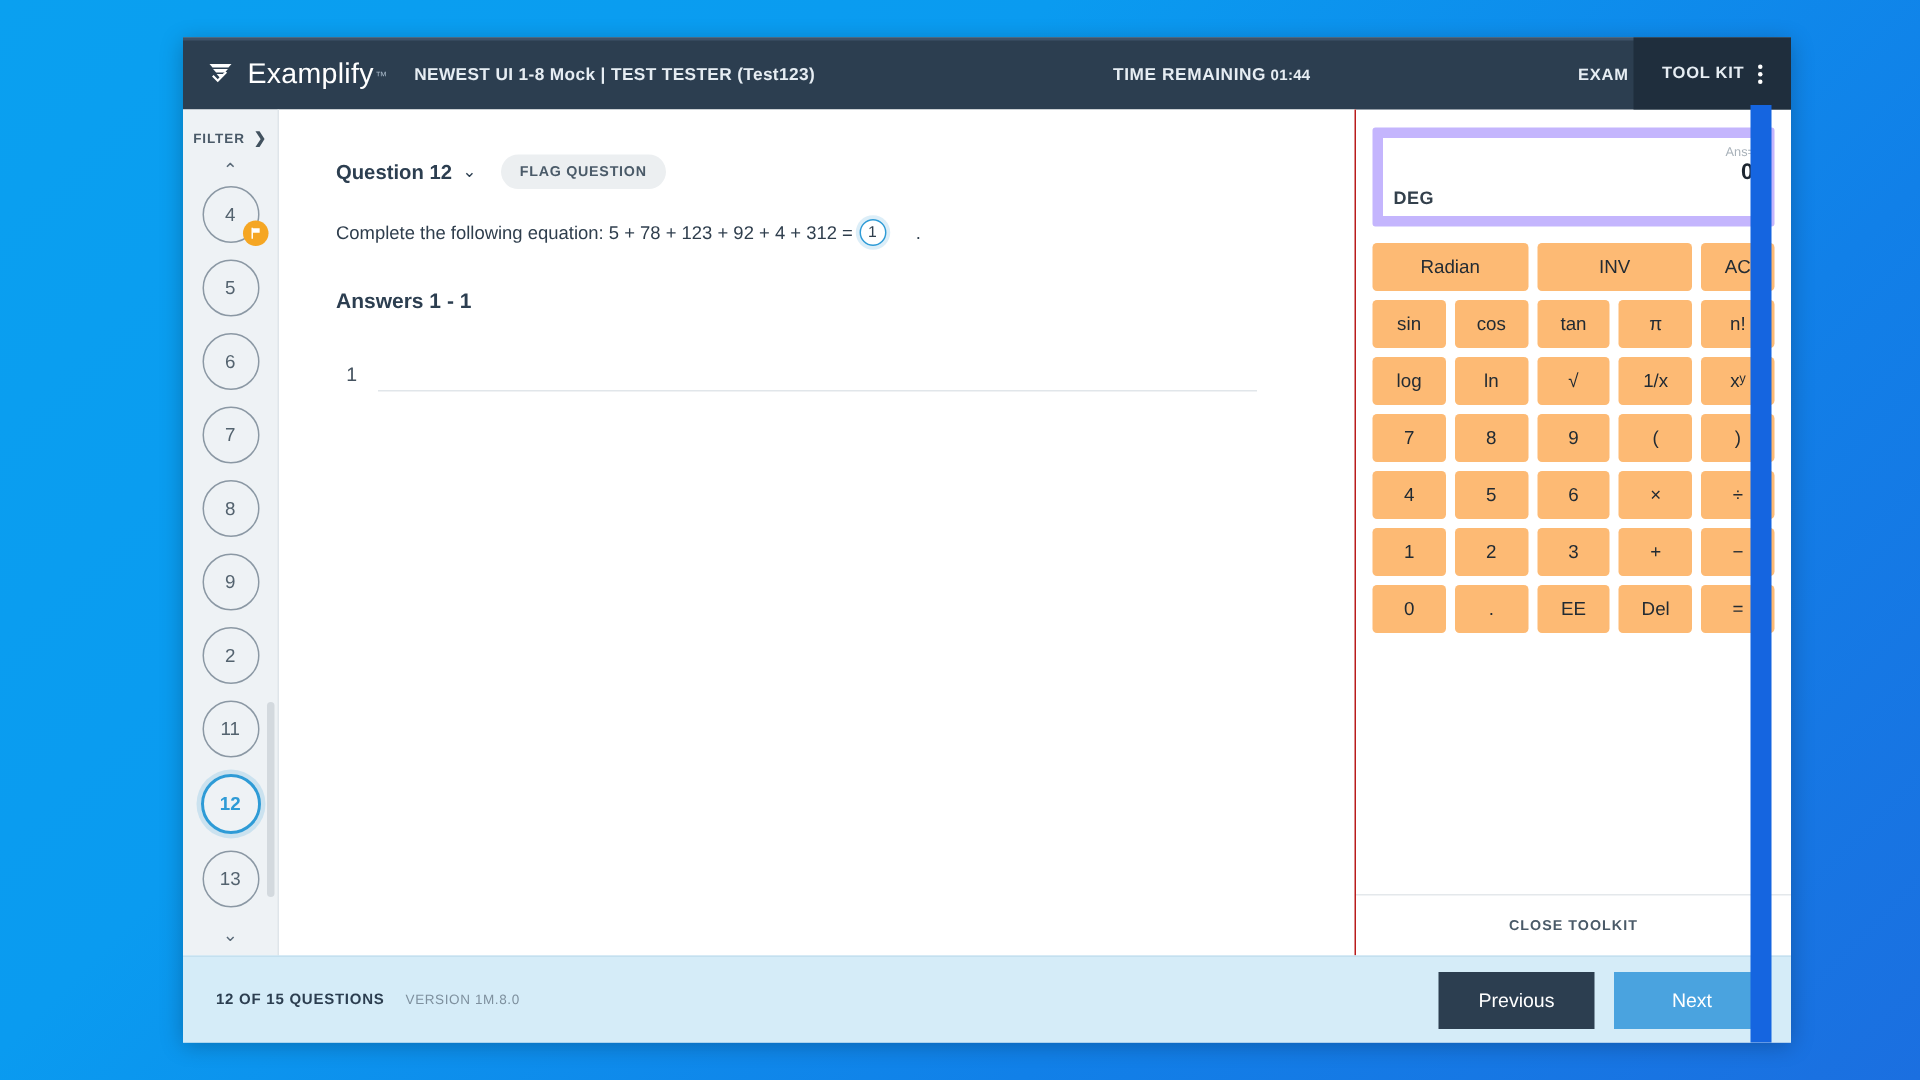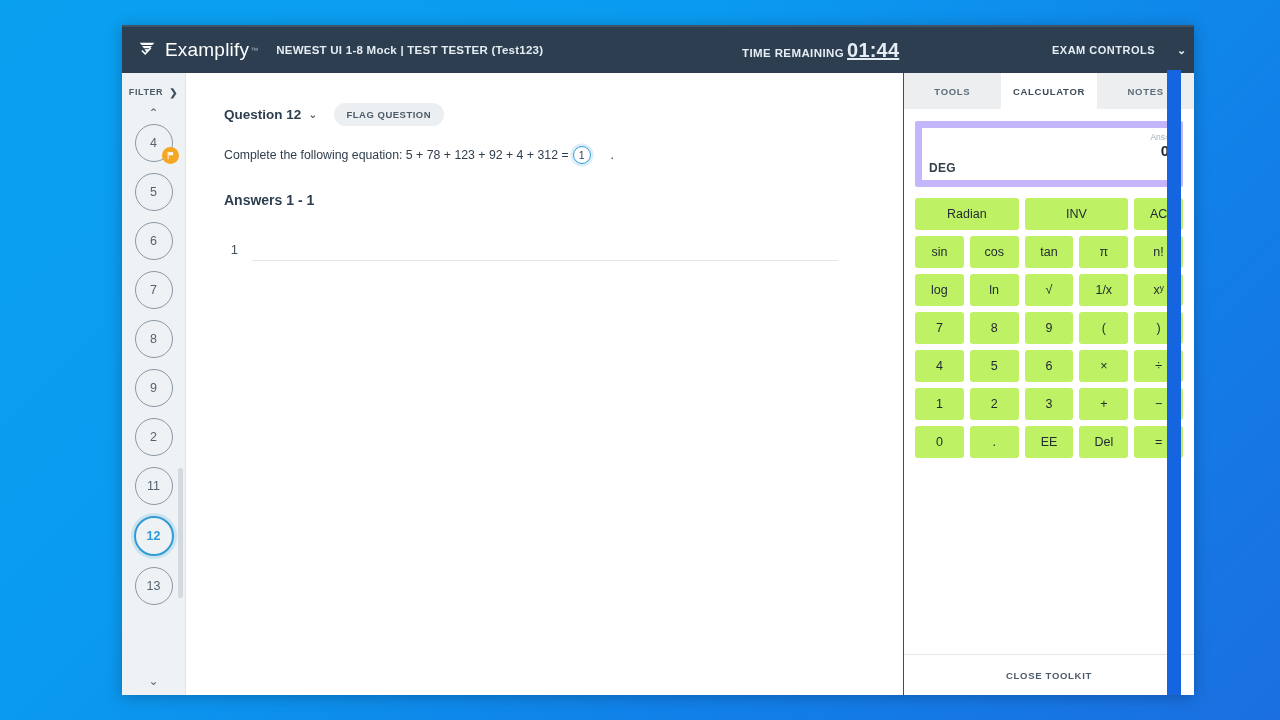--- a/index.html
+++ b/index.html
@@ -78,24 +78,23 @@
   }
   .time-remaining {
     position: absolute;
     left: 620px;
     color: #e6edf3;
     font-size: 11.5px;
     font-weight: bold;
     letter-spacing: 0.4px;
   }
   .time-remaining .tval {
-    font-size: 20px;
+    font-size: 10px;
     letter-spacing: 0.2px;
     margin-left: 3px;
-    text-decoration: underline;
   }
   .exam-controls {
     position: absolute;
     left: 930px;
     display: flex;
     align-items: center;
     color: #e6edf3;
     font-size: 11px;
     font-weight: bold;
     letter-spacing: 0.5px;
@@ -365,21 +364,21 @@
     font-weight: bold;
     letter-spacing: 0.3px;
   }
   .keypad {
     margin-top: 11px;
     display: grid;
     grid-template-columns: repeat(5, 1fr);
     gap: 6px;
   }
   .key {
-    background: #bef264;
+    background: #fdba74;
     border: none;
     border-radius: 3px;
     height: 32px;
     color: #222b33;
     font-size: 12.5px;
     font-family: "Liberation Sans", sans-serif;
     display: flex;
     align-items: center;
     justify-content: center;
     padding: 0;
@@ -467,20 +466,28 @@
 
     <div class="time-remaining">
       <span>TIME REMAINING</span><span class="tval">01:44</span>
     </div>
 
     <div class="exam-controls">
       <span>EXAM CONTROLS</span>
       <span class="chev">⌄</span>
     </div>
 
+    <div id="toolkit-btn">
+      <span>TOOL KIT</span>
+      <span class="kebab">
+          <i></i>
+          <i></i>
+          <i></i>
+        </span>
+    </div>
   </div>
 
   <div id="body-split">
 
     <div id="sidebar">
       <div class="filter-row">
         <span>FILTER</span>
         <span class="arrow">❯</span>
       </div>
       <div class="caret-up">⌃</div>
@@ -549,25 +556,20 @@
 
       <div class="answers-label">Answers 1 - 1</div>
 
       <div class="answer-row">
         <div class="answer-num">1</div>
         <div class="answer-line"></div>
       </div>
     </div>
 
     <div id="toolkit">
-      <div class="tk-tabs">
-          <div class="tk-tab">TOOLS</div>
-          <div class="tk-tab active">CALCULATOR</div>
-          <div class="tk-tab">NOTES</div>
-        </div>
       <div class="tk-inner">
         <div class="calc-display">
           <div class="calc-ans">Ans=</div>
           <div class="calc-value">0</div>
           <div class="calc-deg">DEG</div>
         </div>
         <div class="keypad">
             <button class="key span2">Radian</button>
             <button class="key span2">INV</button>
             <button class="key">AC</button>
@@ -601,15 +603,25 @@
             <button class="key">EE</button>
             <button class="key">Del</button>
             <button class="key">=</button>
           </div>
         <div class="tk-spacer"></div>
       </div>
       <div class="close-toolkit">CLOSE TOOLKIT</div>
     </div>
   </div>
 
+  <div id="footer">
+    <div class="footer-left">
+      <span class="fl-count">12 OF 15 QUESTIONS</span>
+      <span class="fl-version">VERSION 1M.8.0</span>
+    </div>
+    <div class="footer-right">
+      <button class="btn-prev">Previous</button>
+      <button class="btn-next">Next</button>
+    </div>
+  </div>
 </div>
 
 <div id="right-blue-strip"></div>
 
 </body></html>

